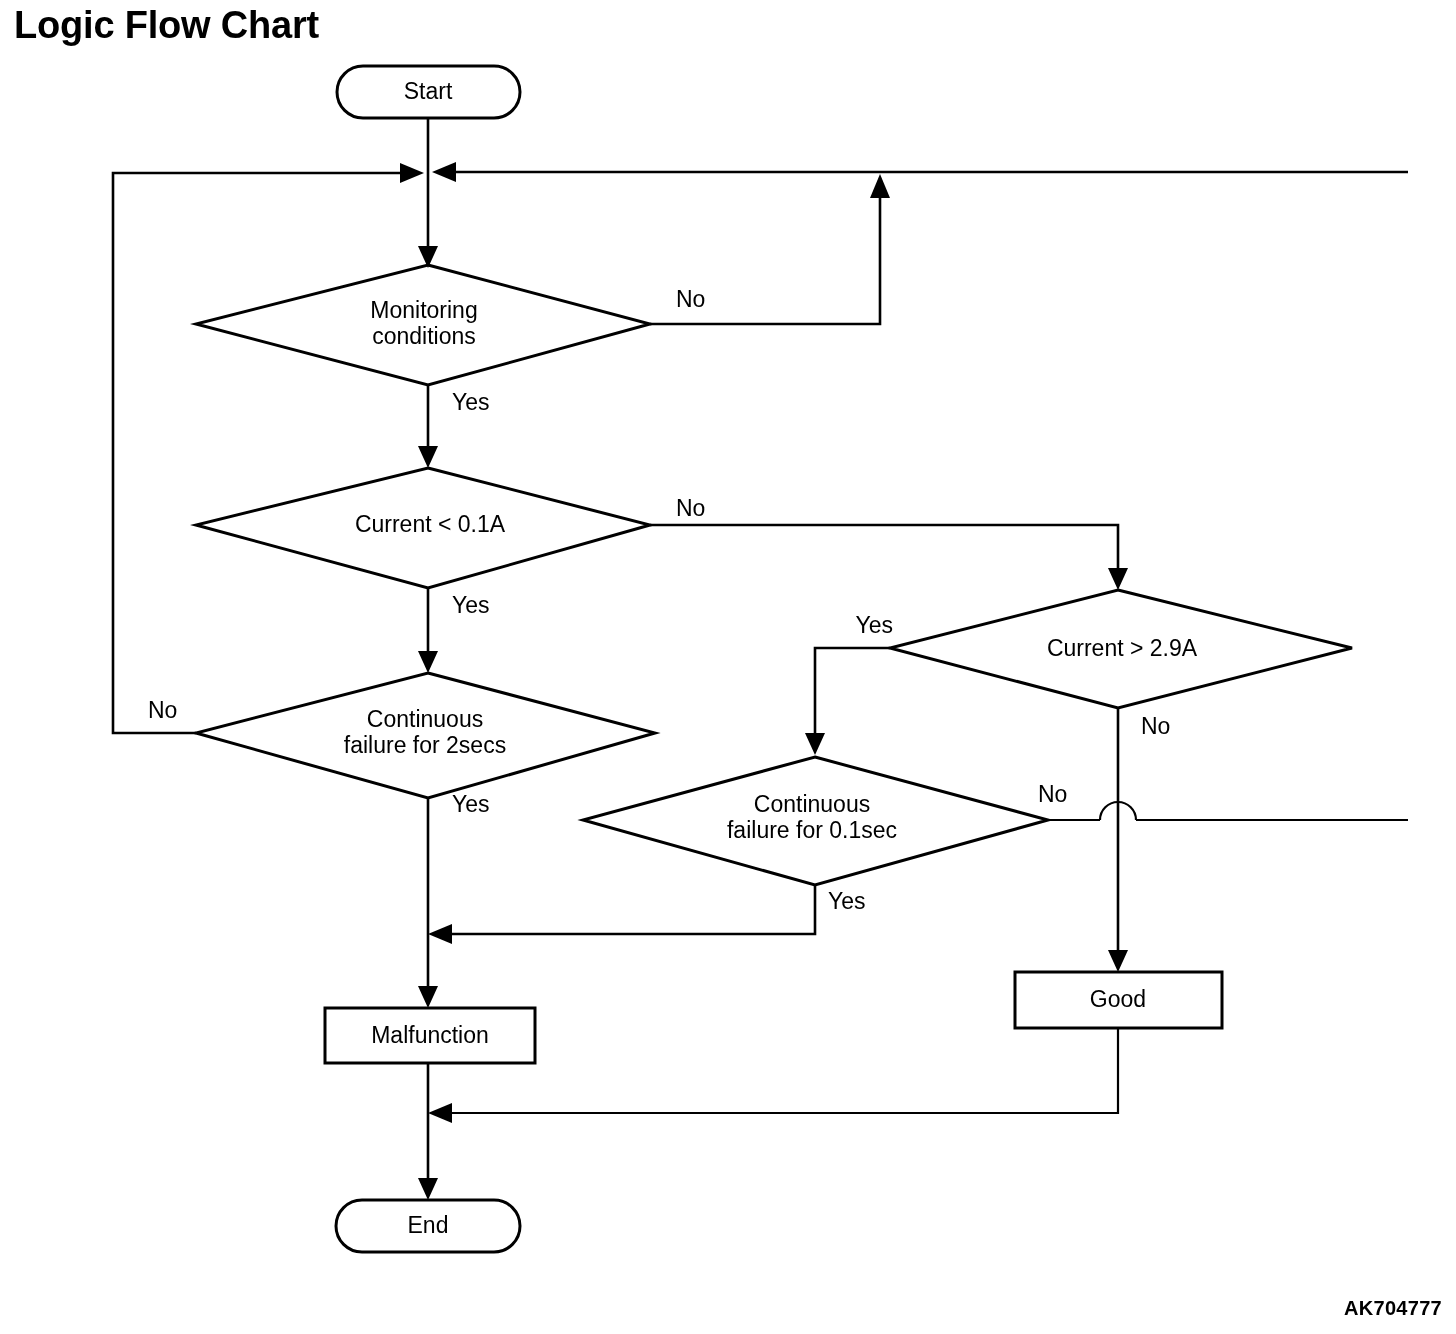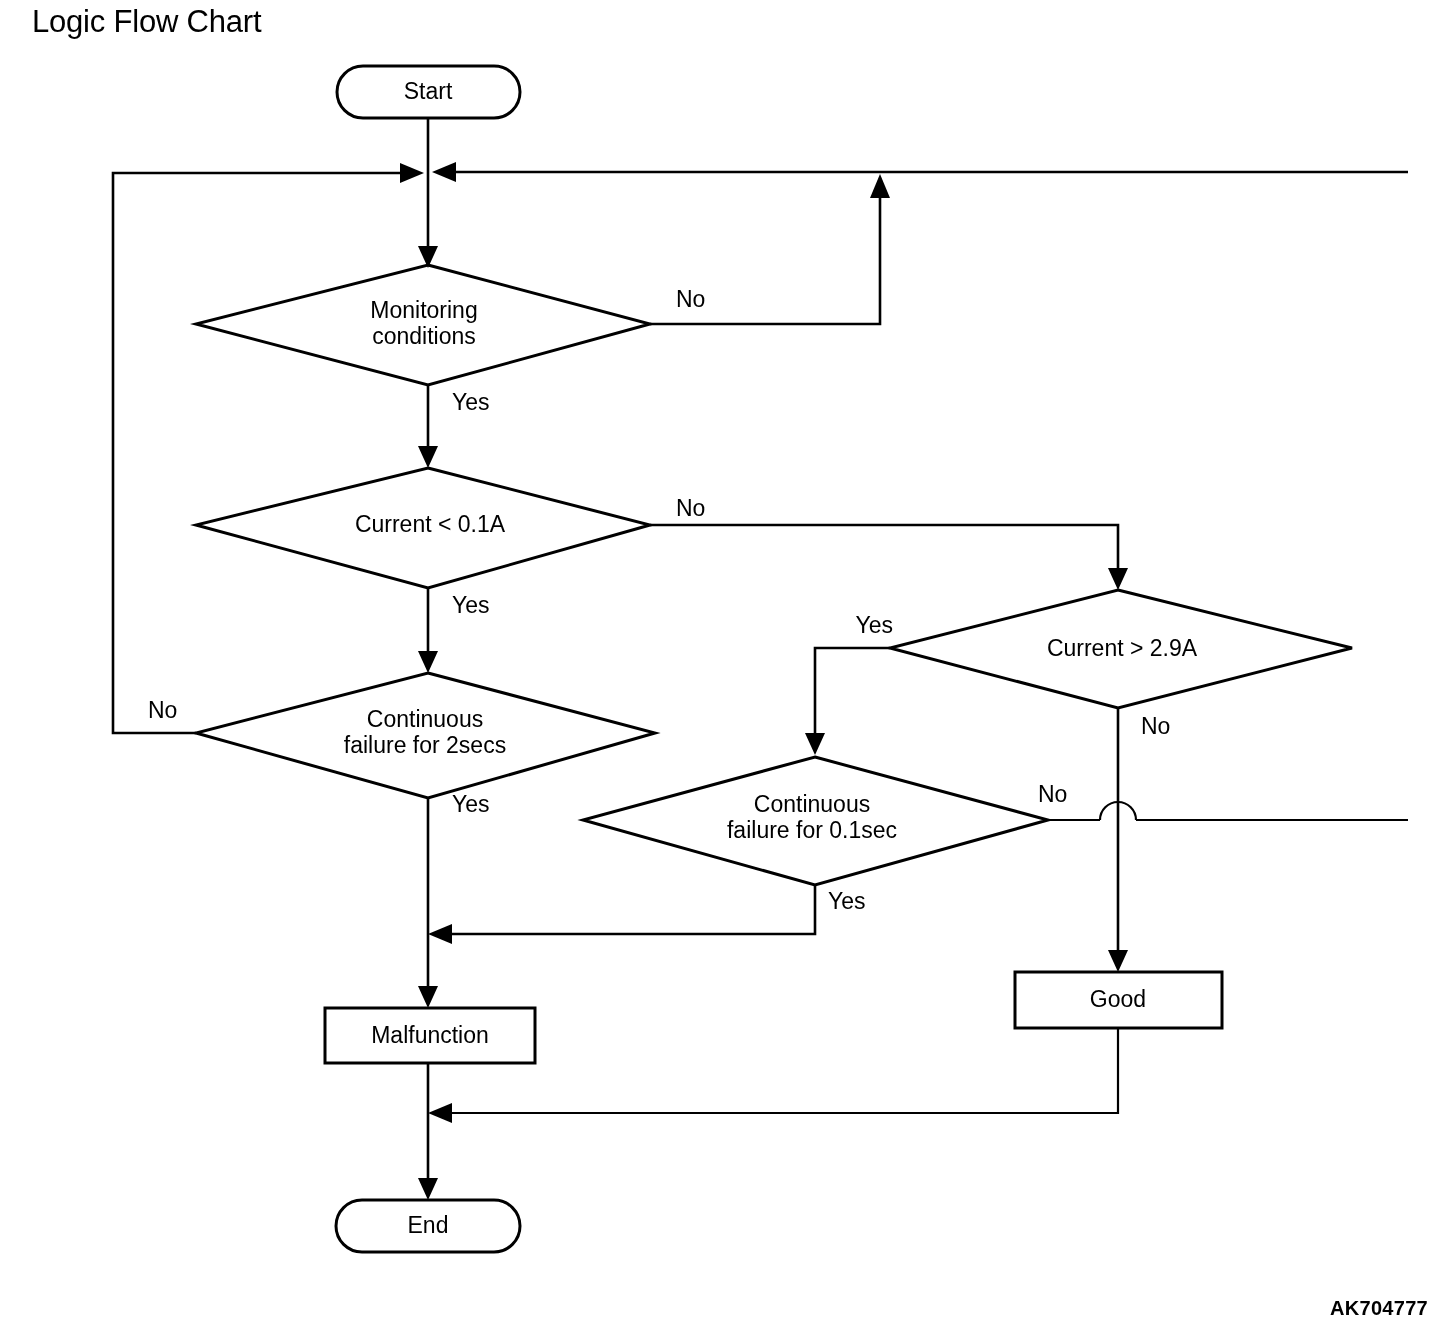--- a/index.html
+++ b/index.html
@@ -10,30 +10,30 @@
   body {
     width: 1456px;
     height: 1334px;
     font-family: "Liberation Sans", sans-serif;
     color: #000000;
     overflow: hidden;
     position: relative;
   }
   #page-title {
     position: absolute;
-    left: 32px;
+    left: 14px;
     top: 4px;
-    font-size: 31px;
-    font-weight: normal;
+    font-size: 38px;
+    font-weight: bold;
     letter-spacing: -0.2px;
     white-space: nowrap;
   }
   #watermark {
     position: absolute;
-    right: 28px;
+    right: 14px;
     bottom: 14px;
     font-size: 20px;
     font-weight: bold;
     letter-spacing: 0.3px;
   }
   #flow-svg {
     position: absolute;
     left: 0;
     top: 0;
     width: 1456px;

